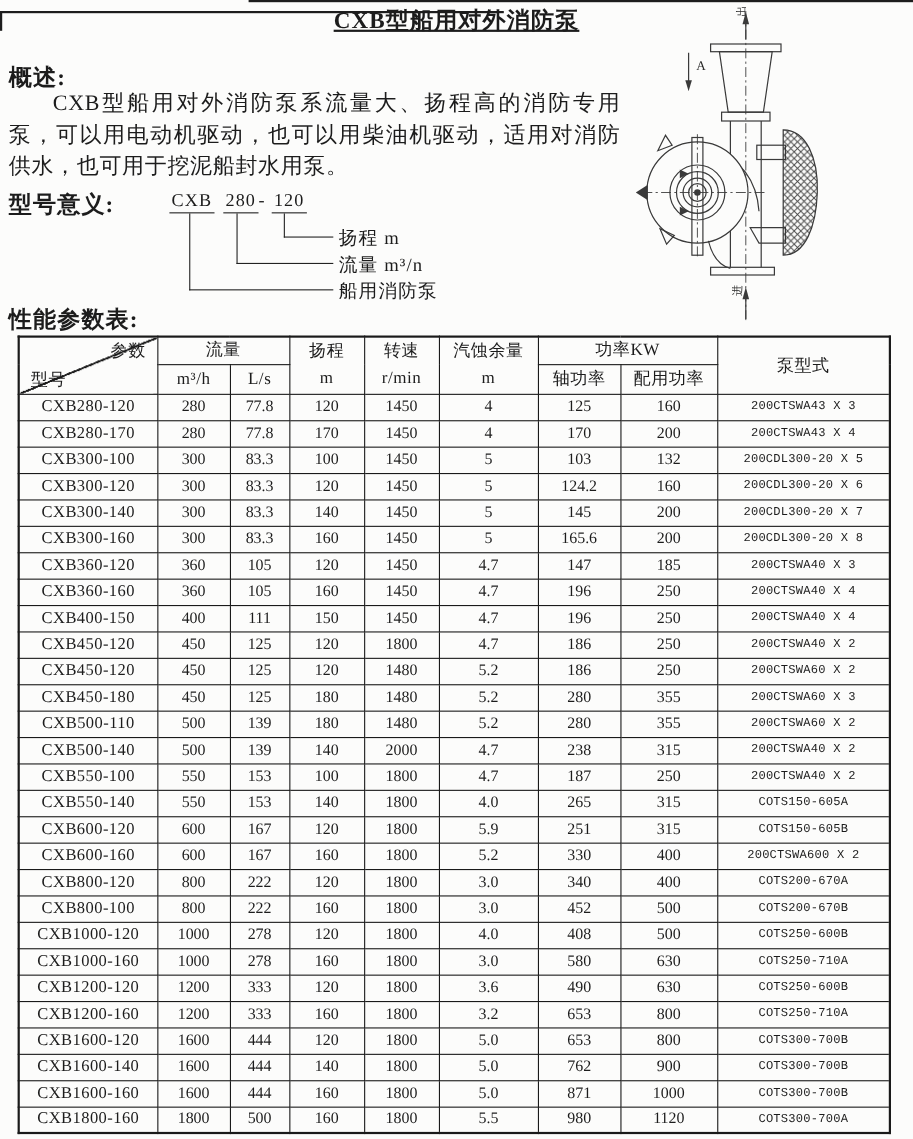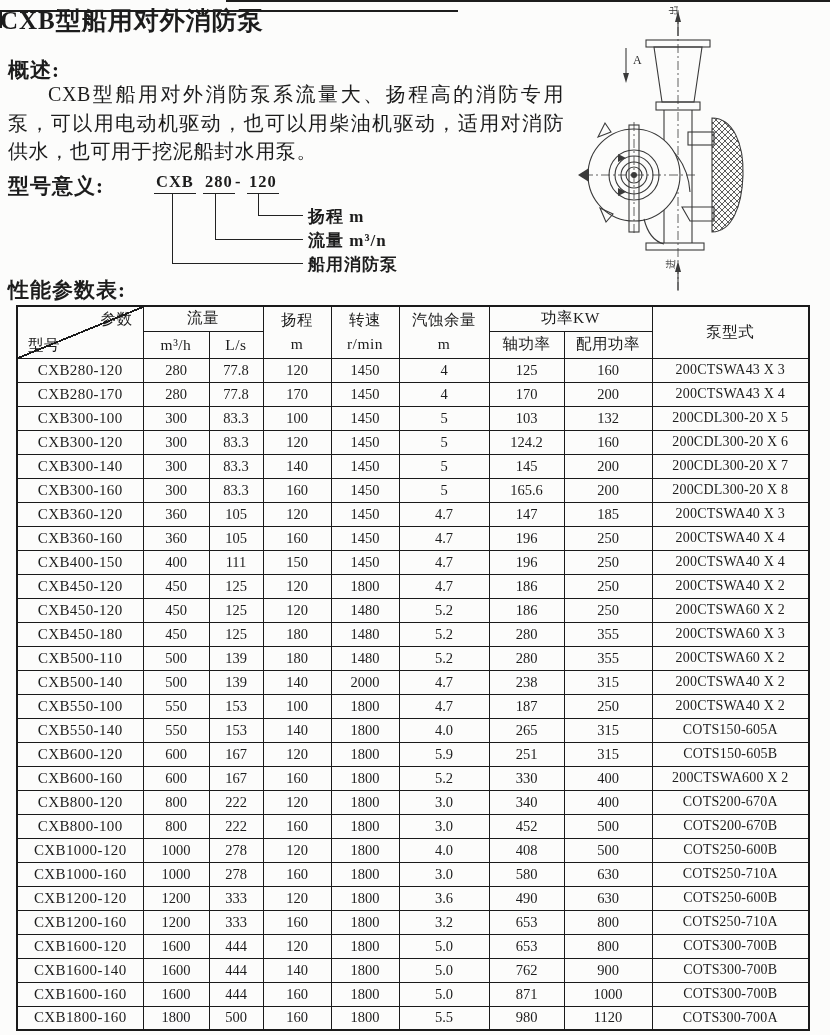--- a/index.html
+++ b/index.html
@@ -7,36 +7,36 @@
     width:830px;height:1035px;position:relative;overflow:hidden;
     background:#fcfcfb;color:#1c1c1c;
     font-family:"Liberation Serif","DejaVu Serif",serif;
   }
   
   .scan-line-a{position:absolute;left:226px;top:0;width:604px;height:2px;background:#1d1d1d;}
   .scan-line-b{position:absolute;left:0;top:10px;width:458px;height:2px;background:#1d1d1d;}
   .scan-line-c{position:absolute;left:0;top:10px;width:2px;height:18px;background:#1d1d1d;}
 
   .doc-title{
-    position:absolute;left:0;top:4px;width:100%;
-    font-size:25px;font-weight:bold;letter-spacing:1px;
+    position:absolute;left:0;top:4px;width:100%;text-align:center;
+    font-size:21px;font-weight:bold;letter-spacing:1px;text-decoration:underline;
   }
   .sec-h{position:absolute;left:8px;font-size:21px;font-weight:bold;letter-spacing:1px;}
   .h-overview{top:56px;}
   .h-model{top:172px;}
   .h-table{top:276px;}
 
   .overview-p{
     position:absolute;left:8px;top:80px;width:556px;
     font-size:20px;line-height:28.5px;text-indent:2em;letter-spacing:0.6px;
     text-align:justify;
   }
 
   
-  .model-diagram{position:absolute;left:148px;top:172px;width:440px;height:112px;font-size:16.5px;font-weight:bold;}
+  .model-diagram{position:absolute;left:148px;top:172px;width:440px;height:112px;font-size:16.5px;}
   .model-diagram .tok{position:absolute;top:0;border-bottom:1.4px solid #222;padding:0 2px 1px 2px;letter-spacing:1px;}
   .model-diagram .t0{left:6px;}
   .model-diagram .t1{left:55px;}
   .model-diagram .tdash{position:absolute;top:0;left:87px;}
   .model-diagram .t2{left:99px;}
   .model-diagram .conn{position:absolute;border-left:1.4px solid #222;border-bottom:1.4px solid #222;}
   .model-diagram .c1{left:110px;top:22px;width:44px;height:21px;}
   .model-diagram .c2{left:67px;top:22px;width:87px;height:45px;}
   .model-diagram .c3{left:24px;top:22px;width:130px;height:69px;}
   .model-diagram .lbl{position:absolute;left:160px;font-size:17px;letter-spacing:1px;white-space:nowrap;}
@@ -56,21 +56,21 @@
   }
   table.perf th,table.perf td{
     border:1.5px solid #1a1a1a;text-align:center;vertical-align:middle;
     padding:0;font-weight:normal;overflow:hidden;white-space:nowrap;
   }
   table.perf thead tr.hr1{height:25px;}
   table.perf thead tr.hr2{height:27px;}
   table.perf thead th{font-size:15.5px;letter-spacing:0.5px;}
   table.perf tbody tr{height:24px;padding-left:42px;}
   td.c-model{font-size:15px;letter-spacing:0.4px;}
-  td.c-type{font-size:14px;letter-spacing:0.2px;}
+  td.c-type{font-size:11px;letter-spacing:0.2px;font-family:Liberation Mono, monospace;}
   th.diag{
     position:relative;
     background:linear-gradient(to bottom right,
       transparent calc(50% - 0.9px),#1a1a1a calc(50% - 0.9px),
       #1a1a1a calc(50% + 0.9px),transparent calc(50% + 0.9px));
     margin-top:32px;
   }
   th.diag .dtop{position:absolute;top:2px;right:10px;}
   th.diag .dbot{position:absolute;bottom:2px;left:10px;}
   .twoline div{line-height:24px;}

